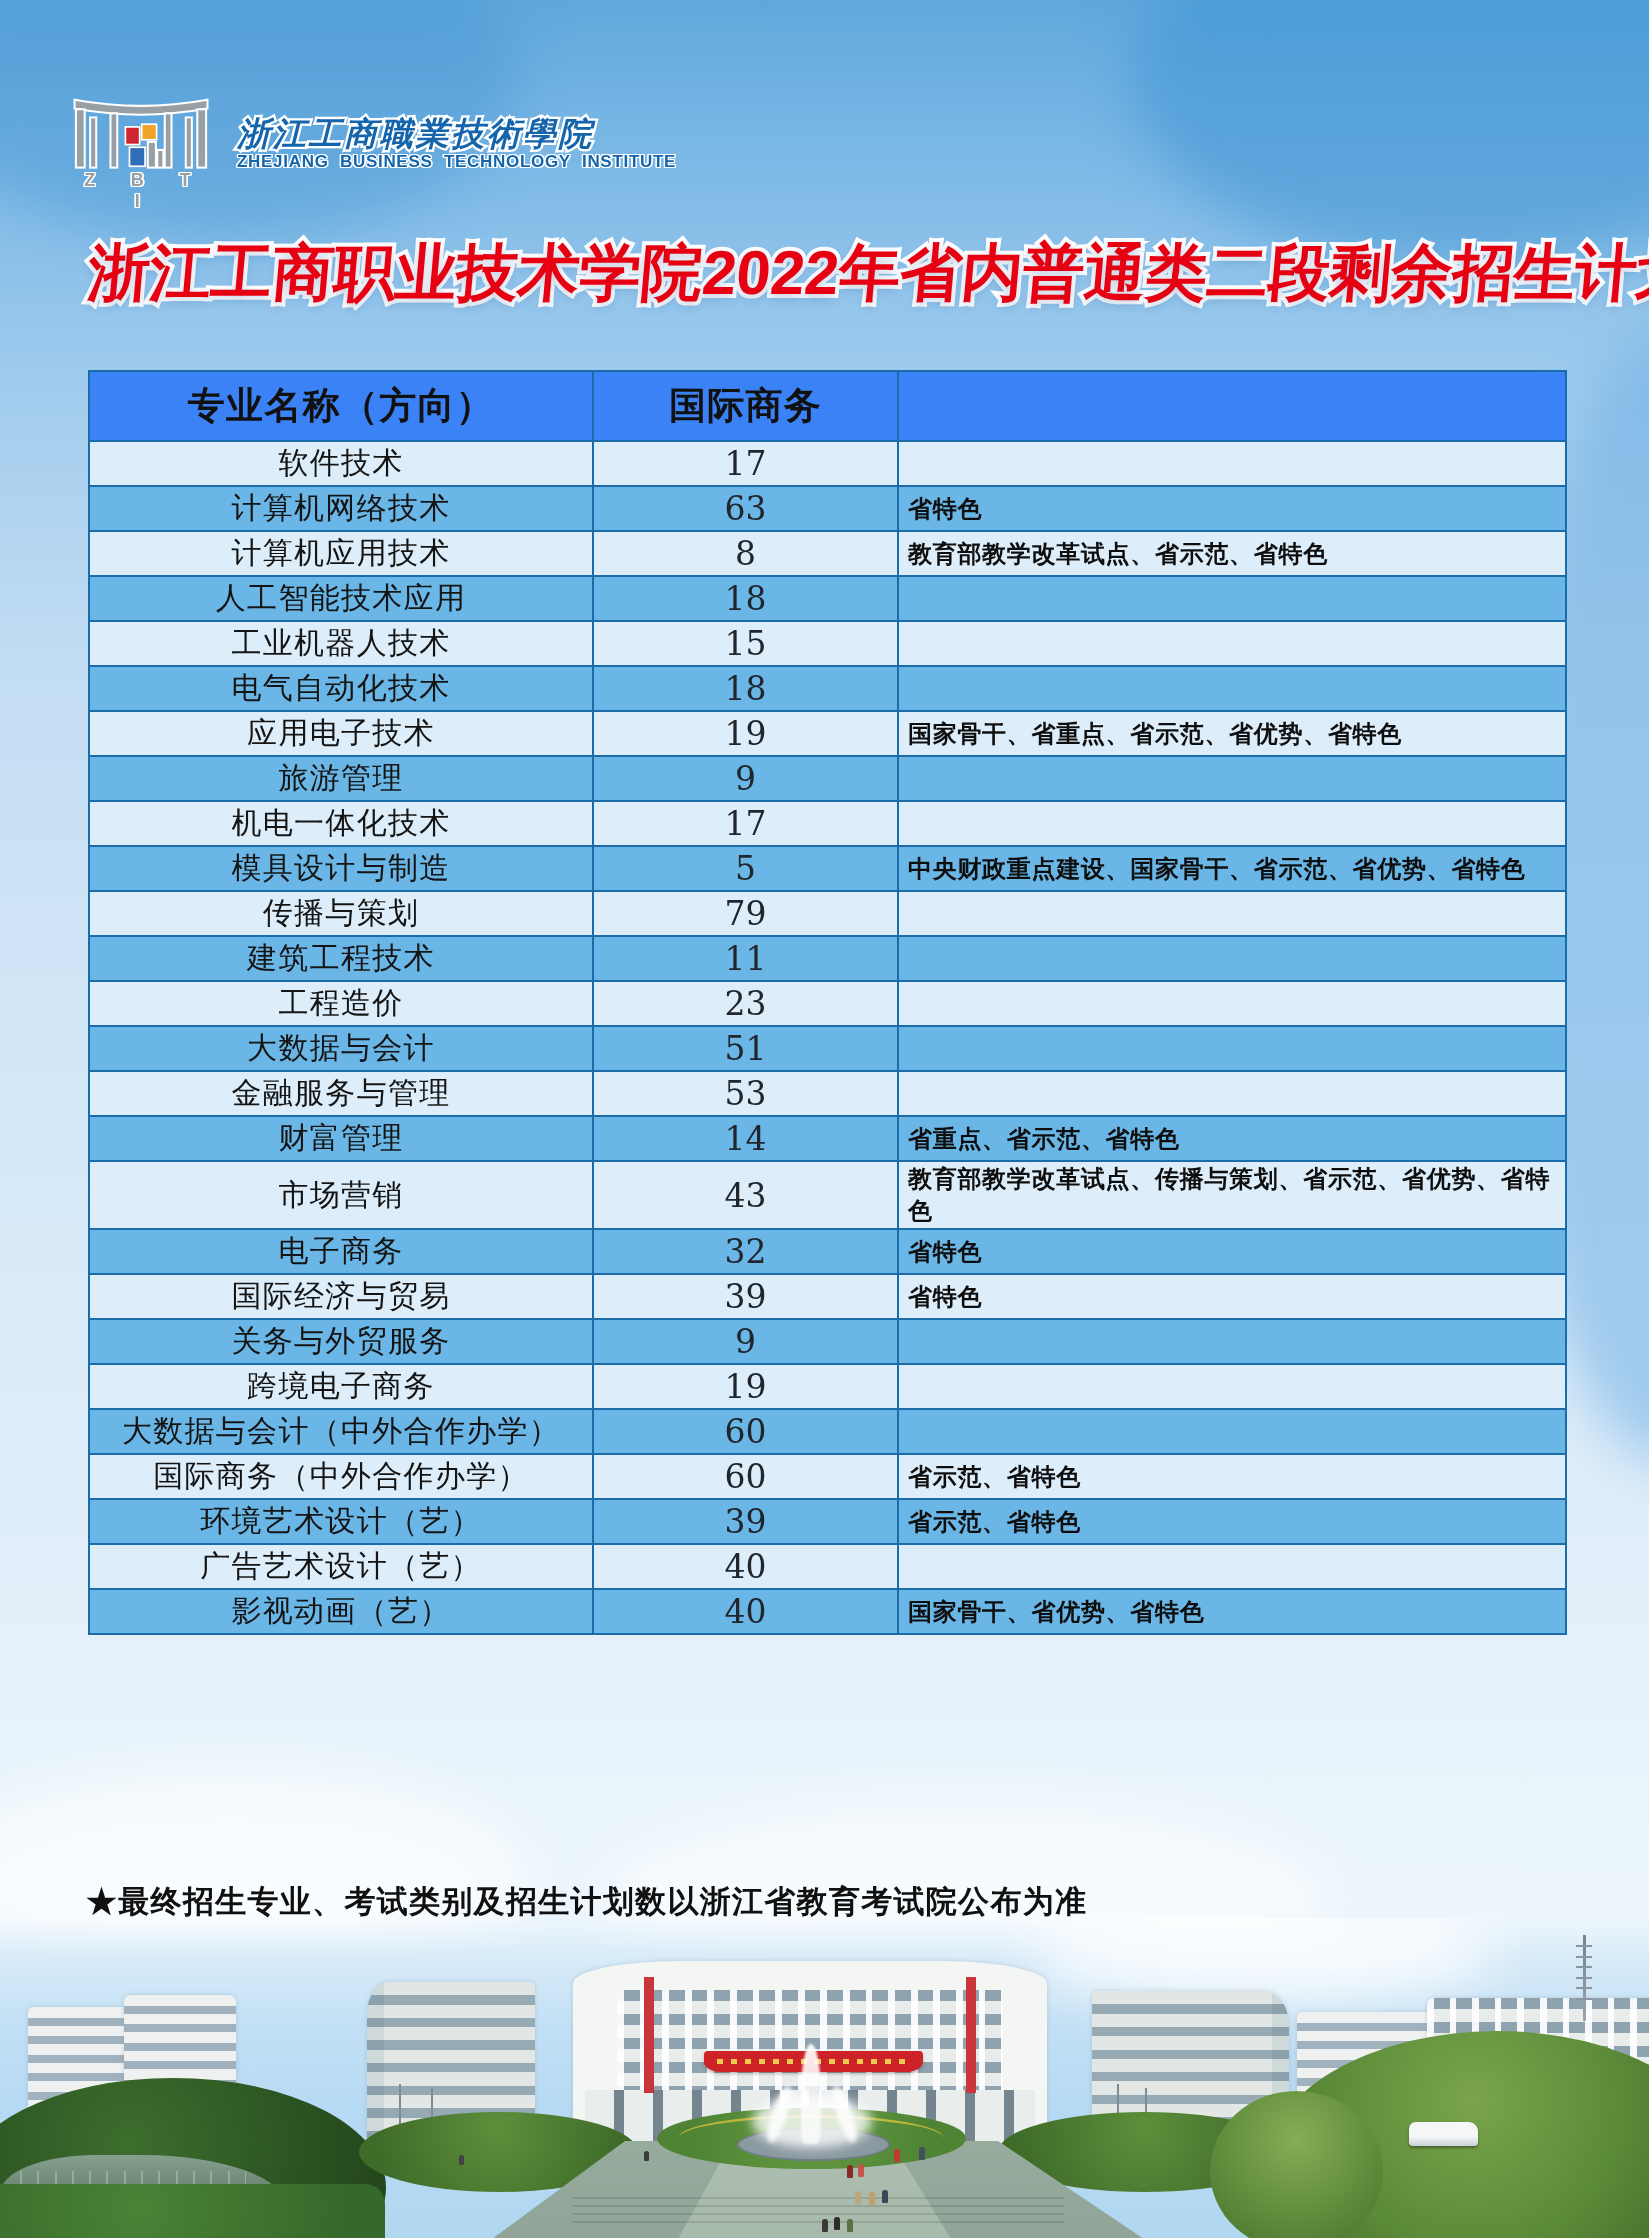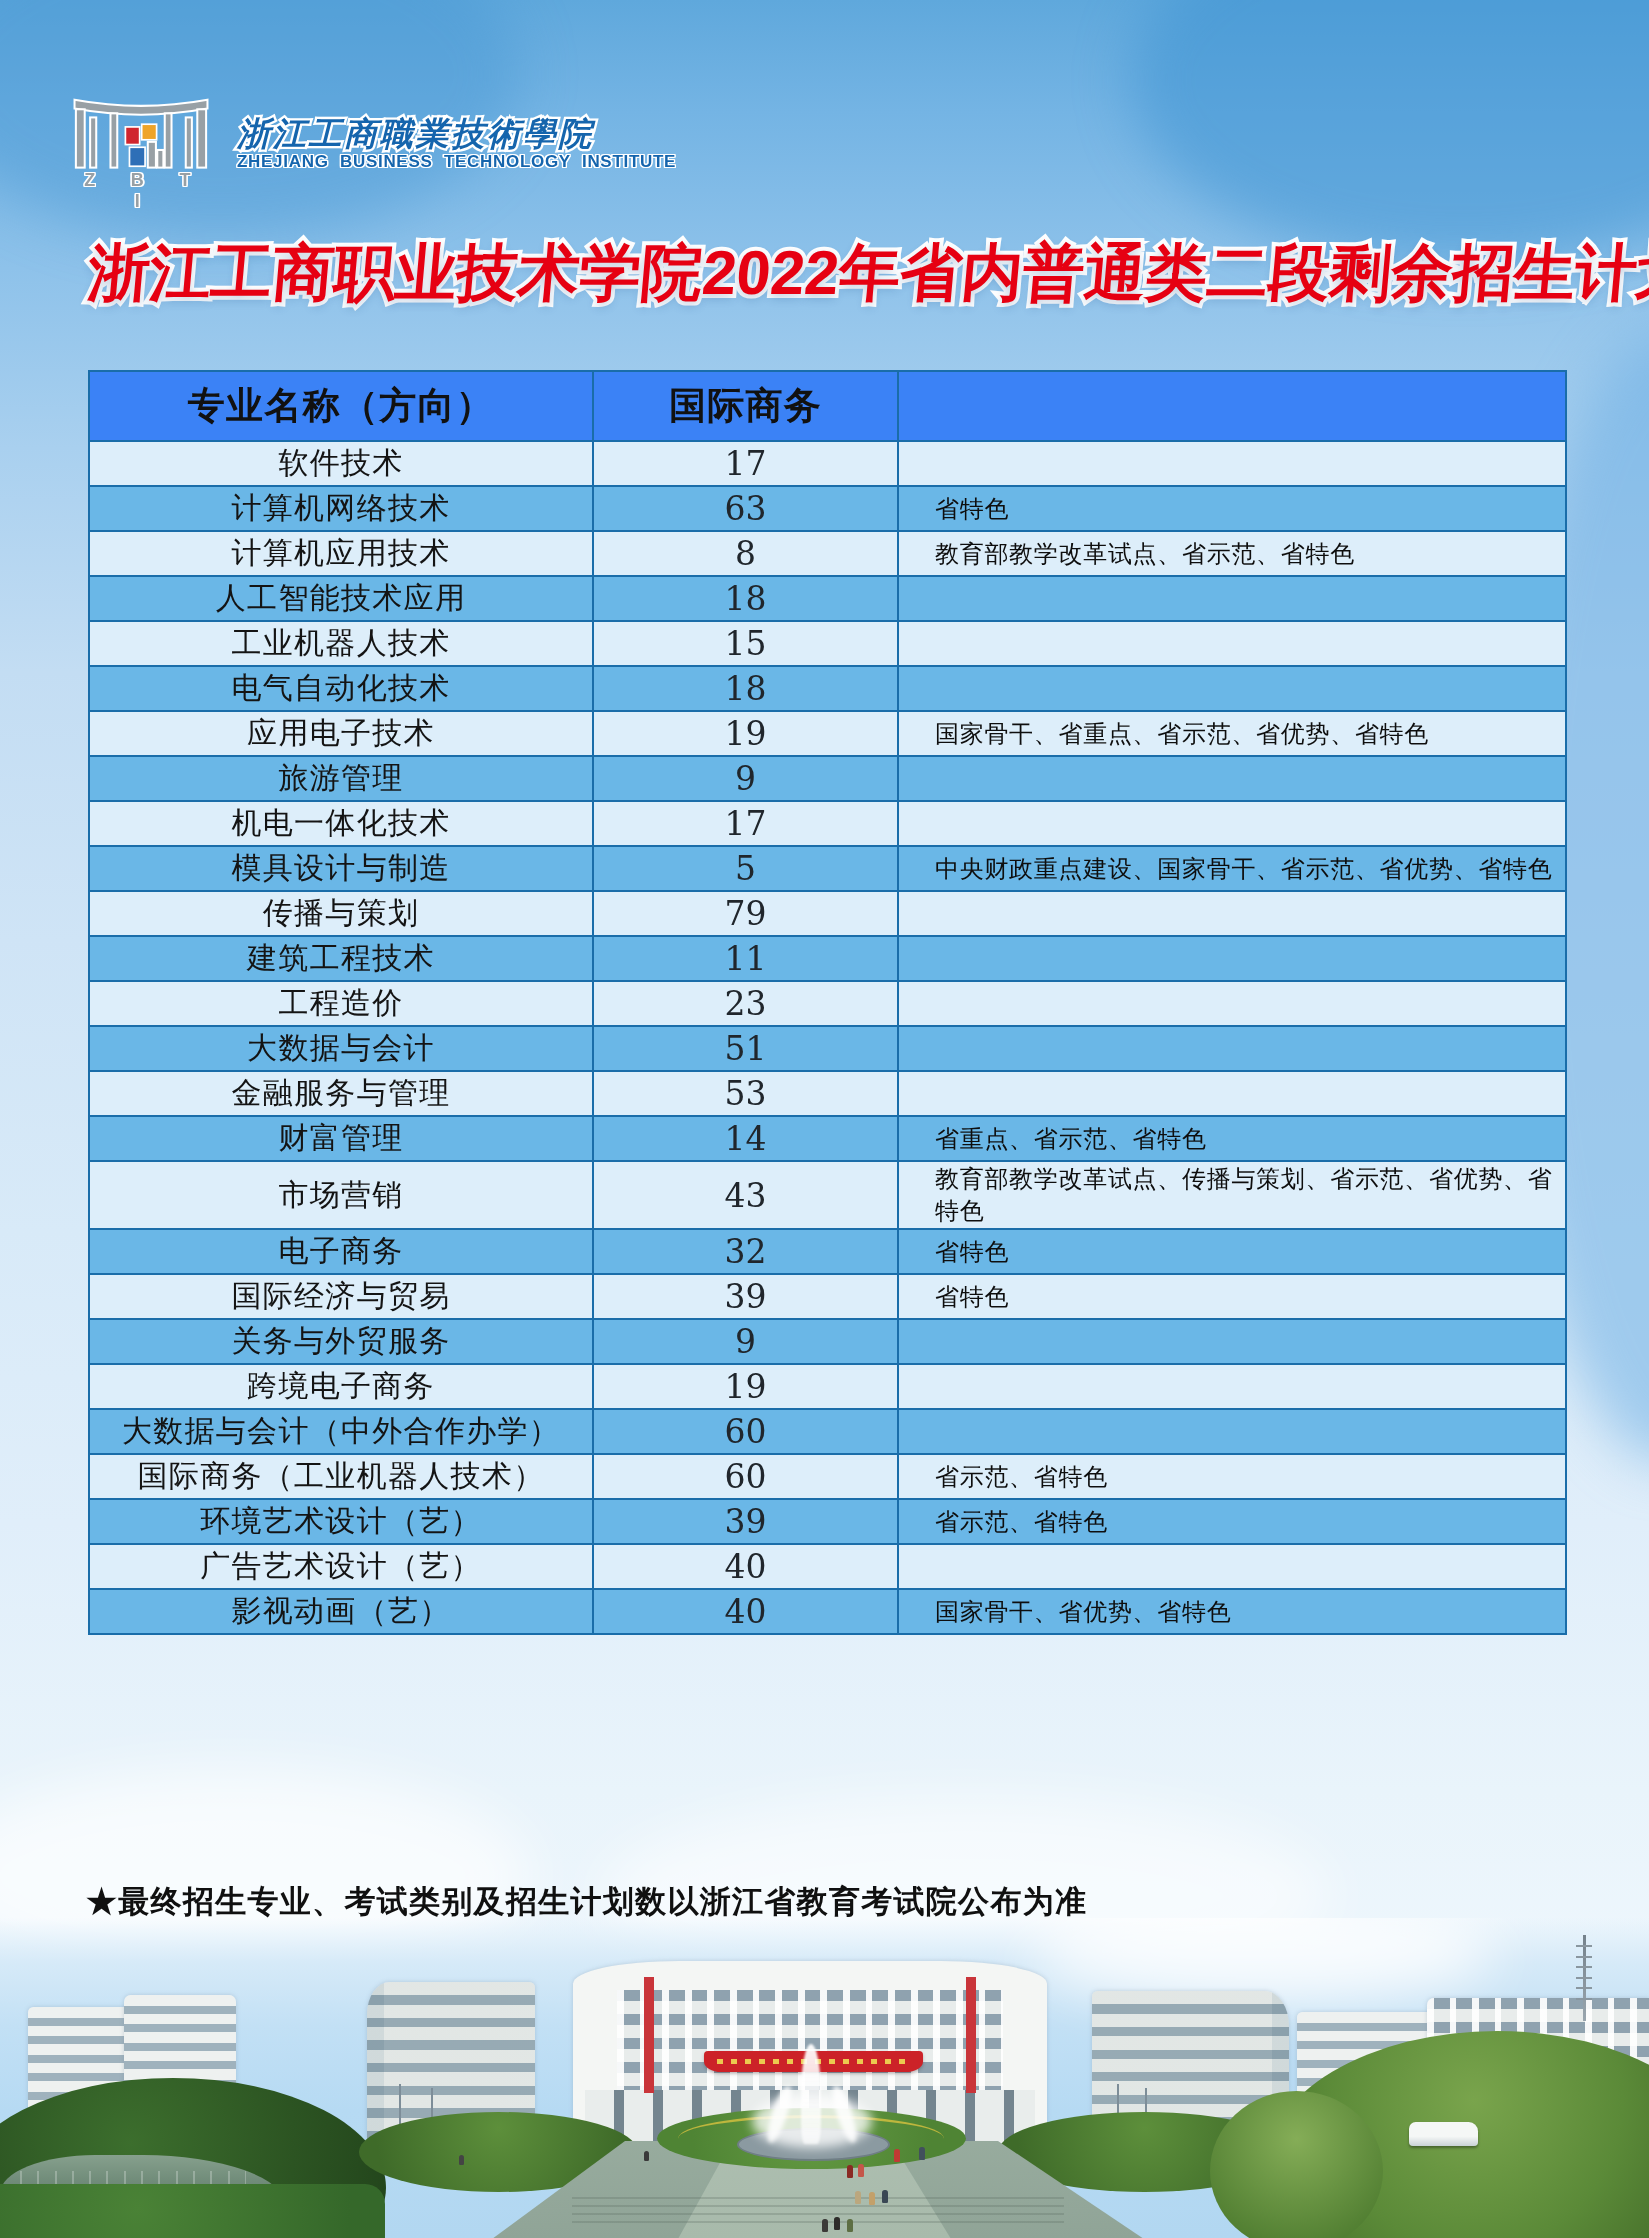--- a/index.html
+++ b/index.html
@@ -28,21 +28,21 @@
   
   #plan-table{position:absolute;left:88px;top:370px;width:1465px;border-collapse:collapse;table-layout:fixed;}
   #plan-table td,#plan-table th{border:2.7px solid #1a6da9;overflow:hidden;}
   #plan-table thead tr{height:70px;background:#3b82f6;}
   #plan-table thead th{font-size:37px;font-weight:bold;color:#111;letter-spacing:1.3px;}
   #plan-table tbody tr{height:40px;}
   #plan-table tbody tr:nth-child(odd){background:#ddeefa;}
   #plan-table tbody tr:nth-child(even){background:#6ab7e7;}
   td.c1{text-align:center;font-family:"DejaVu Serif",serif;font-size:30px;color:#141414;letter-spacing:1.3px;}
   td.c2{text-align:center;font-family:"DejaVu Serif",serif;font-size:33px;color:#20262c;}
-  td.c3{text-align:left;padding-left:36px;font-weight:normal;font-size:24px;color:#0e0e0e;letter-spacing:0.7px;}
+  td.c3{text-align:left;padding-left:9px;font-weight:bold;font-size:24px;color:#0e0e0e;letter-spacing:0.7px;}
   .w1{width:500px;} .w2{width:301px;} .w3{width:664px;}
   
   #footnote{left:86px;top:1881px;width:1476px;font-size:31px;font-weight:bold;color:#101010;letter-spacing:1.3px;}
   
   #photo{left:0;top:1918px;width:1649px;height:321px;overflow:hidden;}
   .bldg{position:absolute;background:#f1f4f3;box-shadow:0 0 4px rgba(120,140,160,.35);}
   .stripes{background:
      repeating-linear-gradient(180deg,#eef1f0 0 10.6px,#9fb2bd 10.6px 18.6px);}
   .grid-win{background:
      repeating-linear-gradient(90deg,rgba(255,255,255,.92) 0 6.7px,rgba(255,255,255,0) 6.7px 22.6px),
@@ -198,21 +198,21 @@
         <td class="c1">跨境电子商务</td>
         <td class="c2">19</td>
         <td class="c3"></td>
       </tr>
     <tr>
         <td class="c1">大数据与会计（中外合作办学）</td>
         <td class="c2">60</td>
         <td class="c3"></td>
       </tr>
     <tr>
-        <td class="c1">国际商务（工业机器人技术）</td>
+        <td class="c1">国际商务（中外合作办学）</td>
         <td class="c2">60</td>
         <td class="c3">省示范、省特色</td>
       </tr>
     <tr>
         <td class="c1">环境艺术设计（艺）</td>
         <td class="c2">39</td>
         <td class="c3">省示范、省特色</td>
       </tr>
     <tr>
         <td class="c1">广告艺术设计（艺）</td>

